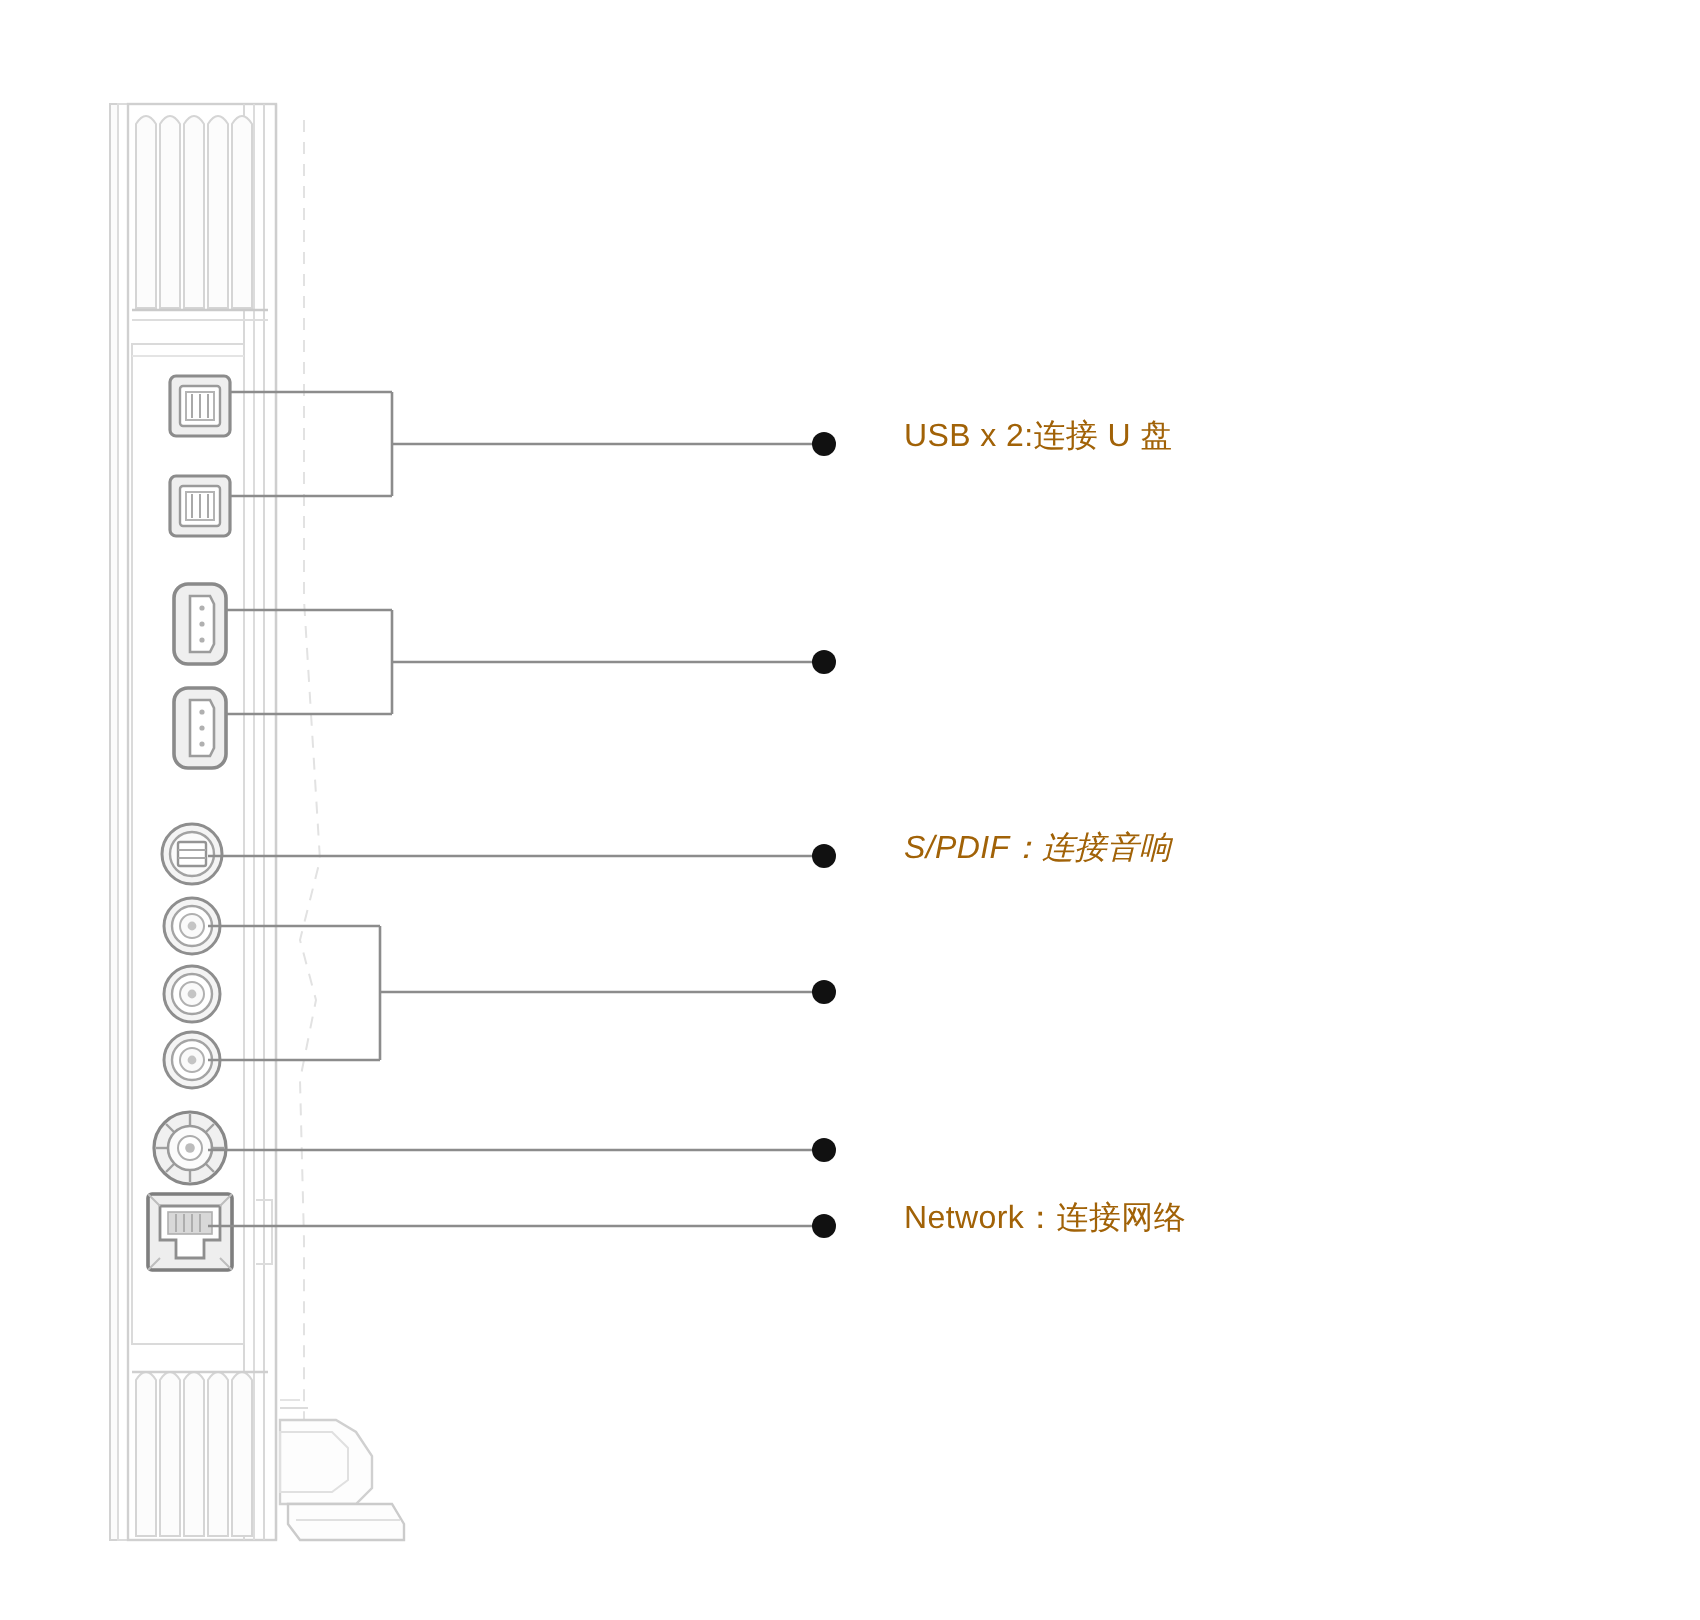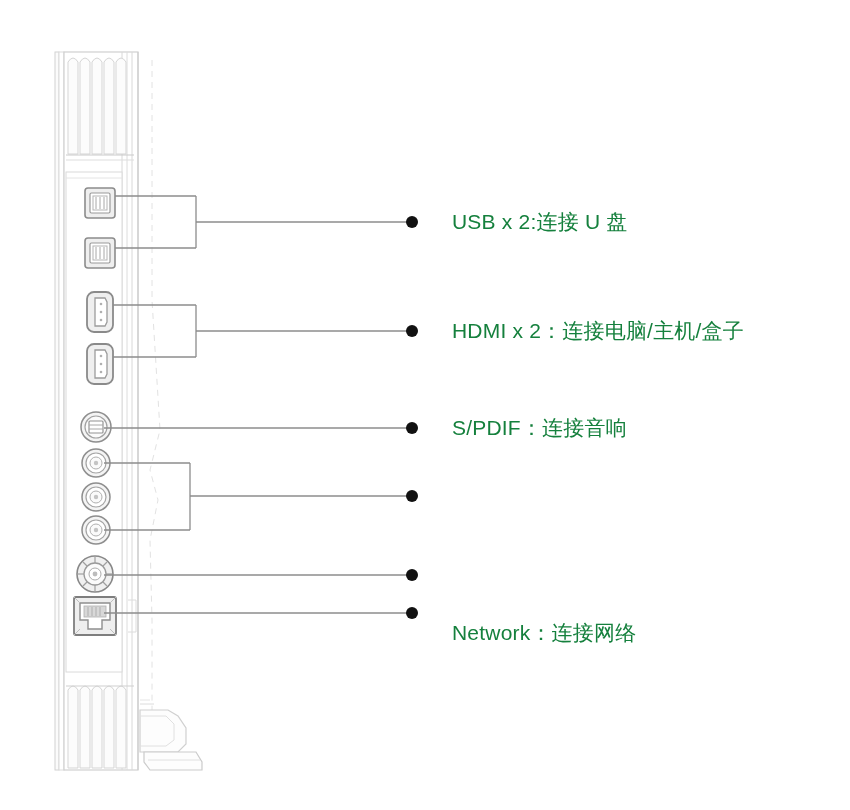--- a/index.html
+++ b/index.html
@@ -21,22 +21,22 @@
     height: 810px;
   }
   #diagram-svg {
     position: absolute;
     left: 0; top: 0;
     width: 850px;
     height: 810px;
   }
   .callout-label {
     position: absolute;
-    color: #15803d;
-    font-size: 21px;
+    color: #a16207;
+    font-size: 16px;
     font-family: "Liberation Sans", sans-serif;
     font-weight: 400;
     white-space: nowrap;
     letter-spacing: 0.2px;
     line-height: 1;
   }
 </style>
 </head>
 <body>
 
@@ -219,21 +219,20 @@
 
     <g>
       <line x1="104" y1="613" x2="412" y2="613" stroke="#8c8c8c" stroke-width="1.3"></line>
       <circle cx="412" cy="613" r="6" fill="#111111"></circle>
     </g>
 
   </svg>
 
   <div class="callout-label" style="left:452px; top:211px;">USB x 2:连接 U 盘</div>
 
-  <div class="callout-label" style="left:452px; top:320px;">HDMI x 2：连接电脑/主机/盒子</div>
-
-  <div class="callout-label" style="left:452px; top:417px;">S/PDIF：连接音响</div>
-
-
-
-  <div class="callout-label" style="left:452px; top:622px;text-align:center;">Network：连接网络</div>
+
+  <div class="callout-label" style="left:452px; top:417px;font-style:italic;">S/PDIF：连接音响</div>
+
+
+
+  <div class="callout-label" style="left:452px; top:602px;text-align:center;">Network：连接网络</div>
 
 </div>
 
 </body></html>

